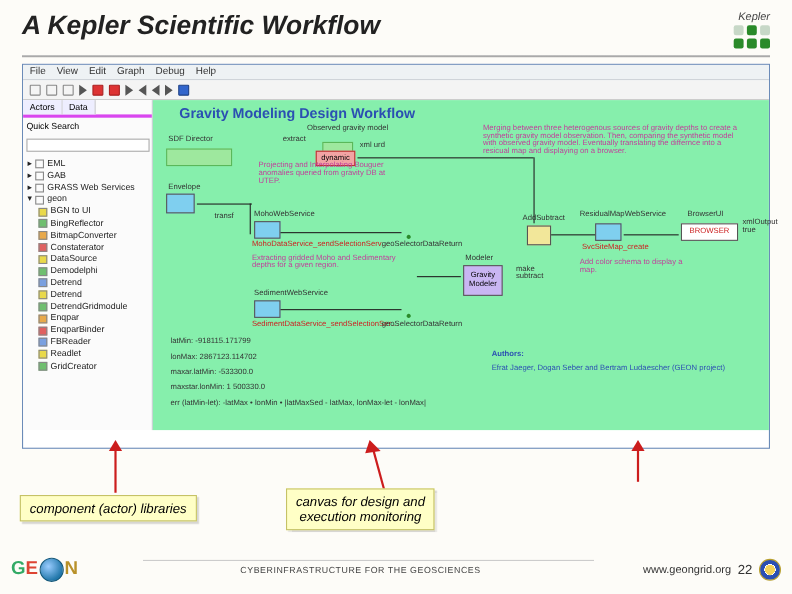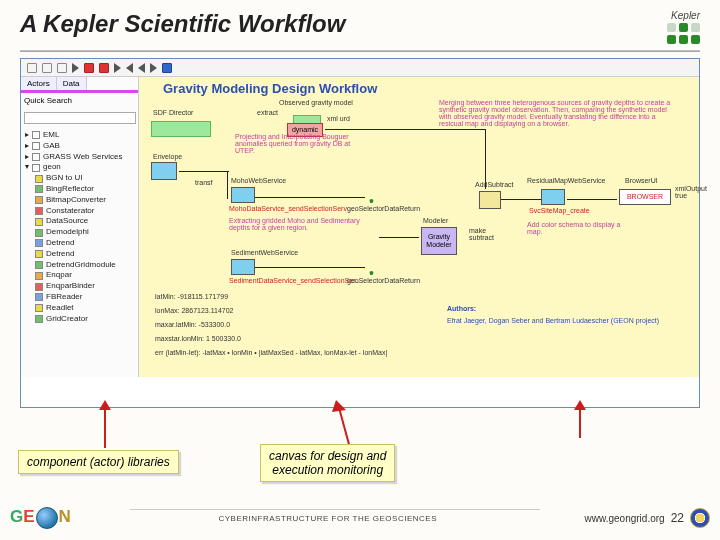--- a/index.html
+++ b/index.html
@@ -32,21 +32,21 @@
   .tabs div { padding:2px 6px; border-right:1px solid #ccc; background:#eef; }
   .search-row { display:flex; padding:3px; gap:3px; align-items:center; font-size:8px; }
   .search-row input { flex:1; height:12px; font-size:8px; border:1px solid #aaa; }
   .search-row button { font-size:8px; height:14px; padding:0 4px; }
   .tree { flex:1; overflow:auto; font-size:8px; line-height:1.35; padding:2px 2px 2px 4px; color:#222;}
   .tree .node { display:flex; align-items:center; gap:3px; white-space:nowrap;}
   .tree .ind1 { padding-left:10px;}
   .sq { width:8px; height:8px; border:1px solid #888; display:inline-block;}
   .sq.yl{background:#e9d94a;} .sq.gr{background:#6fbf6f;} .sq.rd{background:#e06060;} .sq.bl{background:#7aa0e0;} .sq.or{background:#e8a94a;}
 
-  .canvas { flex:1; position:relative; background:#fef9c3; }
+  .canvas { flex:1; position:relative; background:#86efac; }
   .c-title { position:absolute; top:4px; left:24px; font-size:13px; font-weight:bold; color:#2b4fb2; }
   .hl { position:absolute; background:#9ee89e; border:1px solid #5ab85a; }
   .blk { position:absolute; border:1px solid #555; font-size:7px; text-align:center; line-height:1.15; padding:1px 2px; background:#efe; display:flex; align-items:center; justify-content:center;}
   .blk.cyn{background:#7fcfef;} .blk.ppl{background:#c9b6f2;} .blk.yel{background:#f2e79a;} .blk.red{background:#f2a4a4;border-color:#b33;}
   .lbl { position:absolute; font-size:7px; color:#333; }
   .lbl.mag { color:#c13f9b; }
   .lbl.red { color:#c22; }
   .lbl.grn { color:#2a8a2a;}
   .lbl.blue{ color:#2b4fb2; font-weight:bold;}
   .wire { position:absolute; background:#222; }
@@ -81,20 +81,28 @@
           <span class="dim"></span>
         <span></span>
           <span></span>
           <span></span>
       </div>
     </div>
   </div>
   <div class="hr"></div>
 
   <div class="shot">
+    <div class="menu-bar">
+      <span>File</span>
+      <span>View</span>
+      <span>Edit</span>
+      <span>Graph</span>
+      <span>Debug</span>
+      <span>Help</span>
+    </div>
     <div class="toolbar">
       <span class="tb-icon"></span>
       <span class="tb-icon"></span>
       <span class="tb-icon"></span>
       <span class="tb-arrow rgt"></span>
       <span class="tb-icon red"></span>
       <span class="tb-icon red"></span>
       <span class="tb-arrow rgt"></span>
       <span class="tb-arrow lft"></span>
       <span class="tb-arrow lft"></span>

